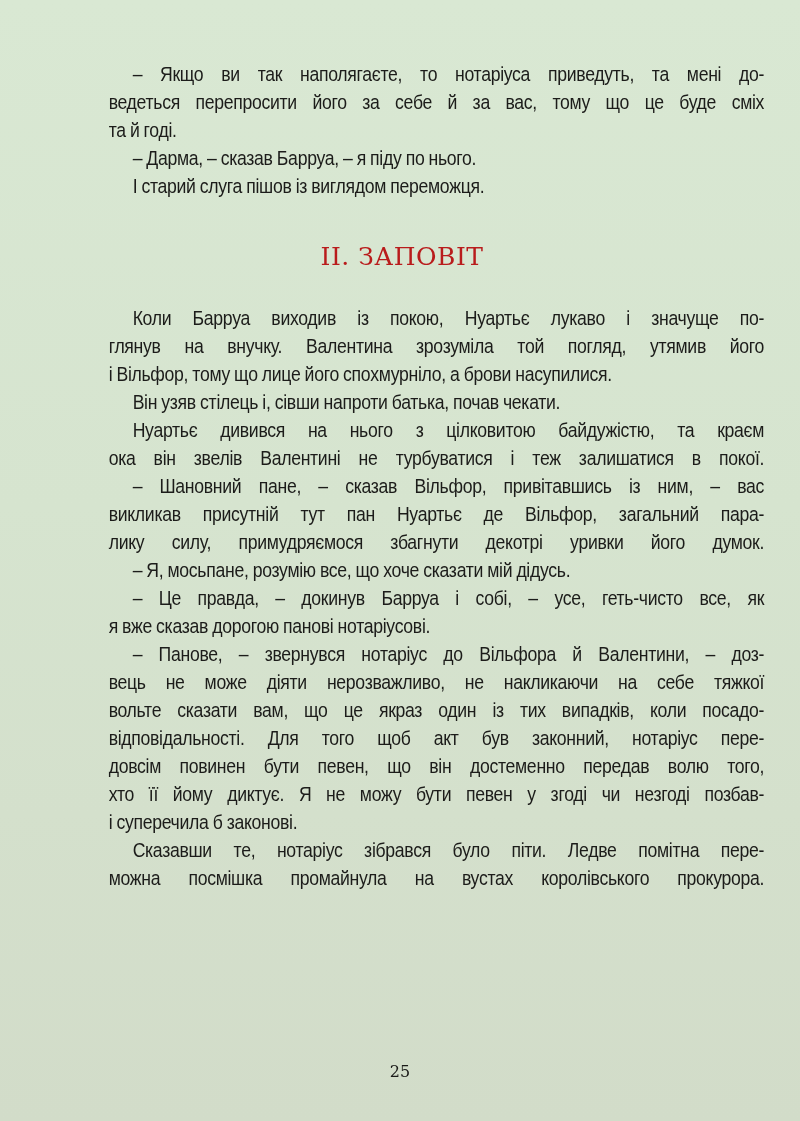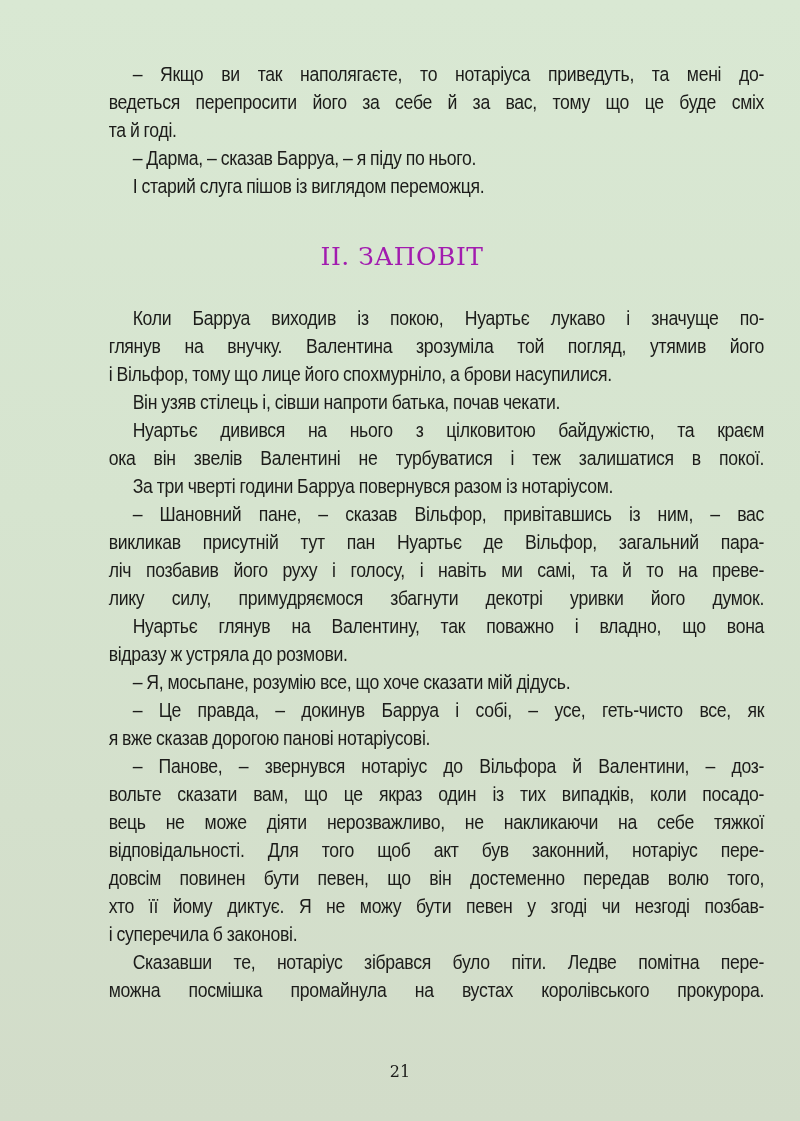--- a/index.html
+++ b/index.html
@@ -44,21 +44,21 @@
     .para .ln.last {
       text-align-last: left;
     }
     .chapter-title {
       font-family: "DejaVu Serif", "Liberation Serif", serif;
       font-size: 25px;
       font-weight: normal;
       text-align: center;
       margin: 40px 0 30px 0;
       letter-spacing: 0.5px;
-      color: #a21caf;
+      color: #b91c1c;
       height: 34px;
       line-height: 34px;
     }
     .page-number {
       position: absolute;
       left: 0;
       width: 800px;
       top: 1062px;
       text-align: center;
       font-family: "DejaVu Serif", "Liberation Serif", serif;
@@ -102,48 +102,40 @@
       <span class="ln last"><span class="scale">і Вільфор, тому що лице його спохмурніло, а брови насупилися.</span></span>
     </p>
     <p class="para">
       <span class="ln first last"><span class="scale">Він узяв стілець і, сівши напроти батька, почав чекати.</span></span>
     </p>
     <p class="para">
       <span class="ln first"><span class="scale">Нуартьє дивився на нього з цілковитою байдужістю, та краєм</span></span>
       <span class="ln"><span class="scale">ока він звелів Валентині не турбуватися і теж залишатися в покої.</span></span>
     </p>
     <p class="para">
-      <span class="ln first last"><span class="scale">За три чверті години Барруа повернувся разом із нотаріусом.</span></span>
-    </p>
-    <p class="para">
       <span class="ln first"><span class="scale">– Шановний пане, – сказав Вільфор, привітавшись із ним, – вас</span></span>
       <span class="ln"><span class="scale">викликав присутній тут пан Нуартьє де Вільфор, загальний пара-</span></span>
-      <span class="ln"><span class="scale">ліч позбавив його руху і голосу, і навіть ми самі, та й то на преве-</span></span>
       <span class="ln"><span class="scale">лику силу, примудряємося збагнути декотрі уривки його думок.</span></span>
-    </p>
-    <p class="para">
-      <span class="ln first"><span class="scale">Нуартьє глянув на Валентину, так поважно і владно, що вона</span></span>
-      <span class="ln last"><span class="scale">відразу ж устряла до розмови.</span></span>
     </p>
     <p class="para">
       <span class="ln first last"><span class="scale">– Я, мосьпане, розумію все, що хоче сказати мій дідусь.</span></span>
     </p>
     <p class="para">
       <span class="ln first"><span class="scale">– Це правда, – докинув Барруа і собі, – усе, геть-чисто все, як</span></span>
       <span class="ln last"><span class="scale">я вже сказав дорогою панові нотаріусові.</span></span>
     </p>
     <p class="para">
       <span class="ln first"><span class="scale">– Панове, – звернувся нотаріус до Вільфора й Валентини, – доз-</span></span>
+      <span class="ln"><span class="scale">вець не може діяти нерозважливо, не накликаючи на себе тяжкої</span></span>
       <span class="ln"><span class="scale">вольте сказати вам, що це якраз один із тих випадків, коли посадо-</span></span>
-      <span class="ln"><span class="scale">вець не може діяти нерозважливо, не накликаючи на себе тяжкої</span></span>
       <span class="ln"><span class="scale">відповідальності. Для того щоб акт був законний, нотаріус пере-</span></span>
       <span class="ln"><span class="scale">довсім повинен бути певен, що він достеменно передав волю того,</span></span>
       <span class="ln"><span class="scale">хто її йому диктує. Я не можу бути певен у згоді чи незгоді позбав-</span></span>
       <span class="ln last"><span class="scale">і суперечила б законові.</span></span>
     </p>
     <p class="para">
       <span class="ln first"><span class="scale">Сказавши те, нотаріус зібрався було піти. Ледве помітна пере-</span></span>
       <span class="ln"><span class="scale">можна посмішка промайнула на вустах королівського прокурора.</span></span>
     </p>
   </div>
 </div>
 
-<div class="page-number">21</div>
+<div class="page-number">25</div>
 
 </body></html>

